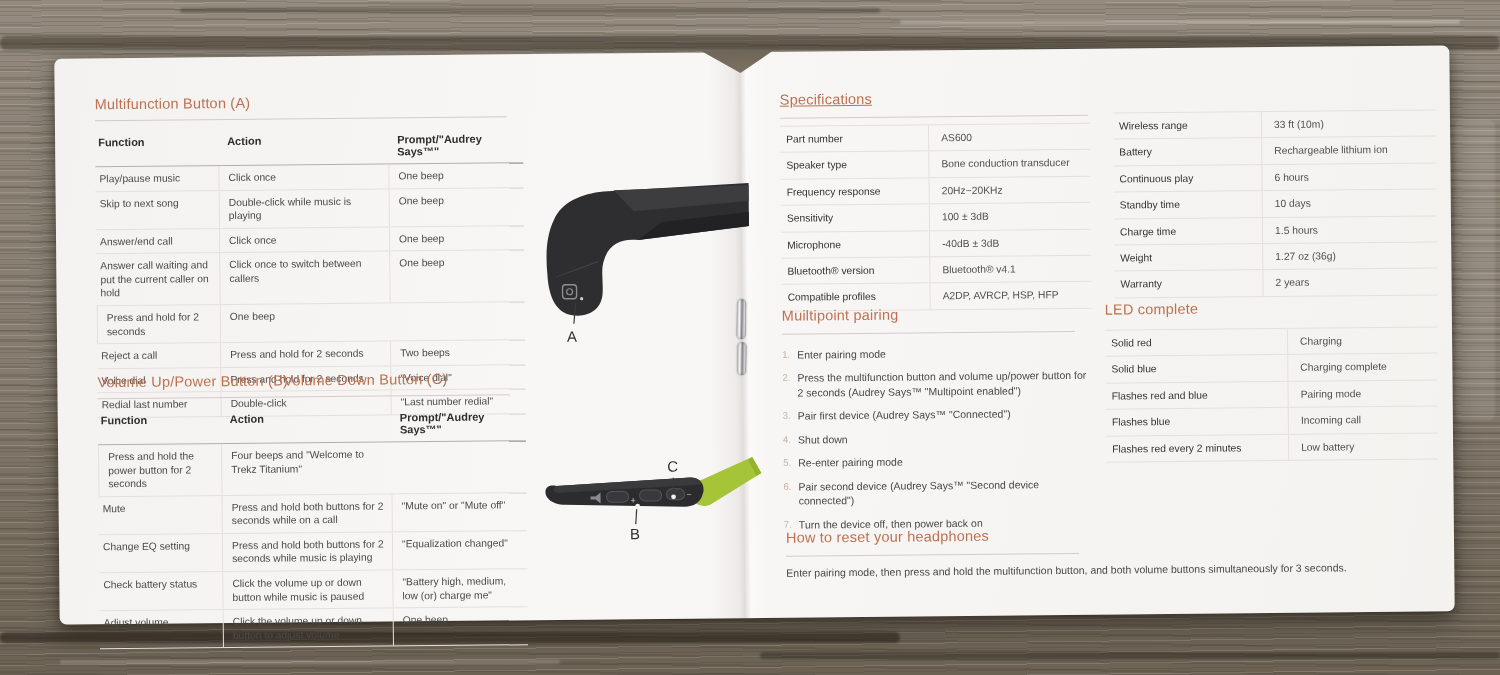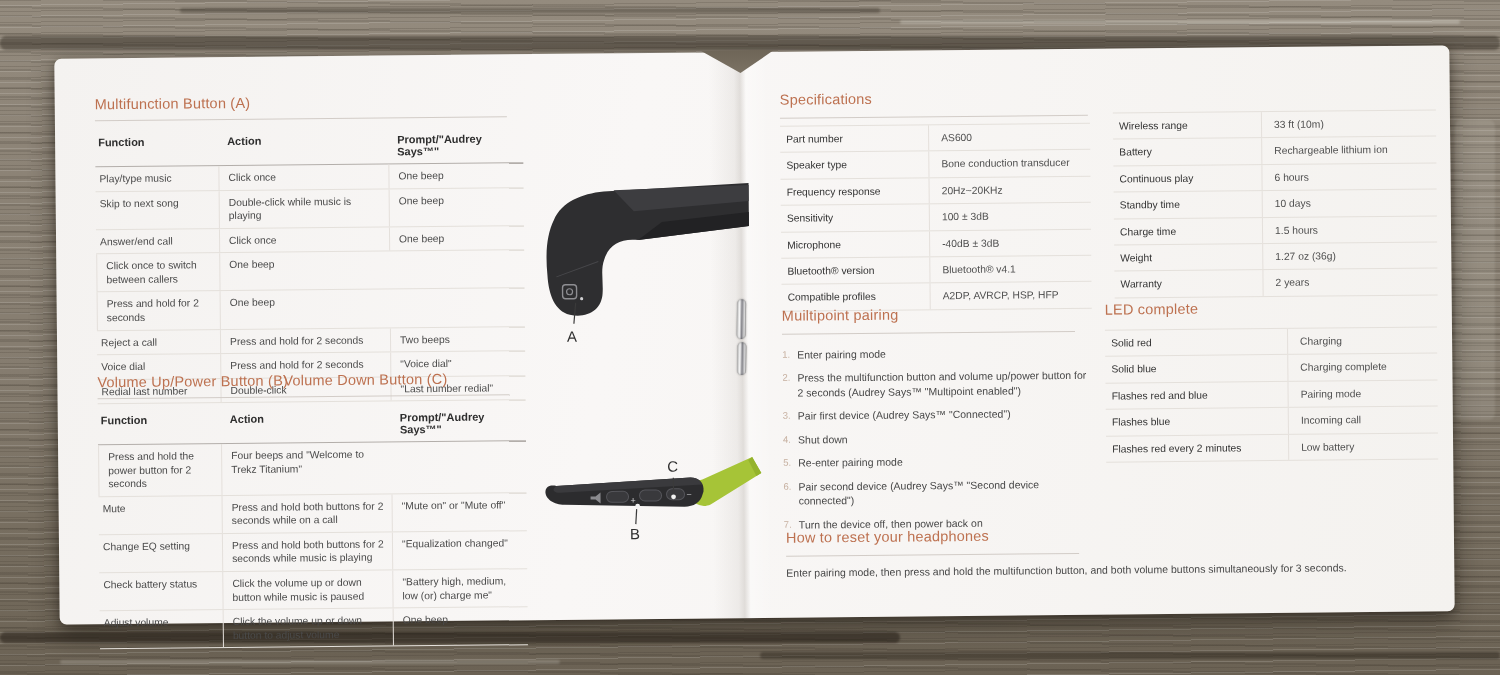--- a/index.html
+++ b/index.html
@@ -77,35 +77,36 @@
   <div class="abs rule" style="left:40px;top:62px;width:412px;"></div>
 
   <div class="abs t3" style="left:40px;top:74px;width:428px;">
     <div class="thead">
       <div class="hcell">Function</div>
       <div class="hcell">Action</div>
       <div class="hcell">Prompt/"Audrey Says™"</div>
     </div>
     <div>
         <div class="trow">
-          <div class="tcell c0">Play/type music</div>
+          <div class="tcell c0">Play/pause music</div>
           <div class="tcell c1">Click once</div>
           <div class="tcell c2">One beep</div>
         </div>
         <div class="trow">
           <div class="tcell c0">Skip to next song</div>
           <div class="tcell c1">Double-click while music is playing</div>
           <div class="tcell c2">One beep</div>
         </div>
         <div class="trow">
           <div class="tcell c0">Answer/end call</div>
           <div class="tcell c1">Click once</div>
           <div class="tcell c2">One beep</div>
         </div>
         <div class="trow">
+          <div class="tcell c0">Answer call waiting and put the current caller on hold</div>
           <div class="tcell c1">Click once to switch between callers</div>
           <div class="tcell c2">One beep</div>
         </div>
         <div class="trow">
           <div class="tcell c1">Press and hold for 2 seconds</div>
           <div class="tcell c2">One beep</div>
         </div>
         <div class="trow">
           <div class="tcell c0">Reject a call</div>
           <div class="tcell c1">Press and hold for 2 seconds</div>
@@ -186,21 +187,21 @@
     <rect x="126" y="33" width="18" height="11" rx="5.5" fill="#39393c" stroke="#55555a" stroke-width="1"></rect>
     <text x="146" y="42" font-size="9" fill="#d9d9dc">−</text>
     <circle cx="133" cy="41" r="2.4" fill="#f2f2f2"></circle>
     <line x1="133" y1="22" x2="133" y2="37" stroke="#3a3a3a" stroke-width="1.2"></line>
     <text x="127" y="16" font-size="15" fill="#2f2f2f">C</text>
     <circle cx="97" cy="50" r="2.4" fill="#f2f2f2"></circle>
     <line x1="96" y1="53" x2="95" y2="68" stroke="#3a3a3a" stroke-width="1.2"></line>
     <text x="89" y="83" font-size="15" fill="#2f2f2f">B</text>
   </svg>
 
-  <div class="abs sect-h" style="left:725px;top:40px;">Specifications</div>
+  <div class="abs sect-h" style="left:725px;top:40px;text-decoration:underline;">Specifications</div>
   <div class="abs rule" style="left:725px;top:66px;width:308px;"></div>
 
   <div class="abs t2" style="left:725px;top:74px;width:310px;">
       <div class="trow">
         <div class="tcell c0">Part number</div>
         <div class="tcell c1">AS600</div>
       </div>
       <div class="trow">
         <div class="tcell c0">Speaker type</div>
         <div class="tcell c1">Bone conduction transducer</div>

